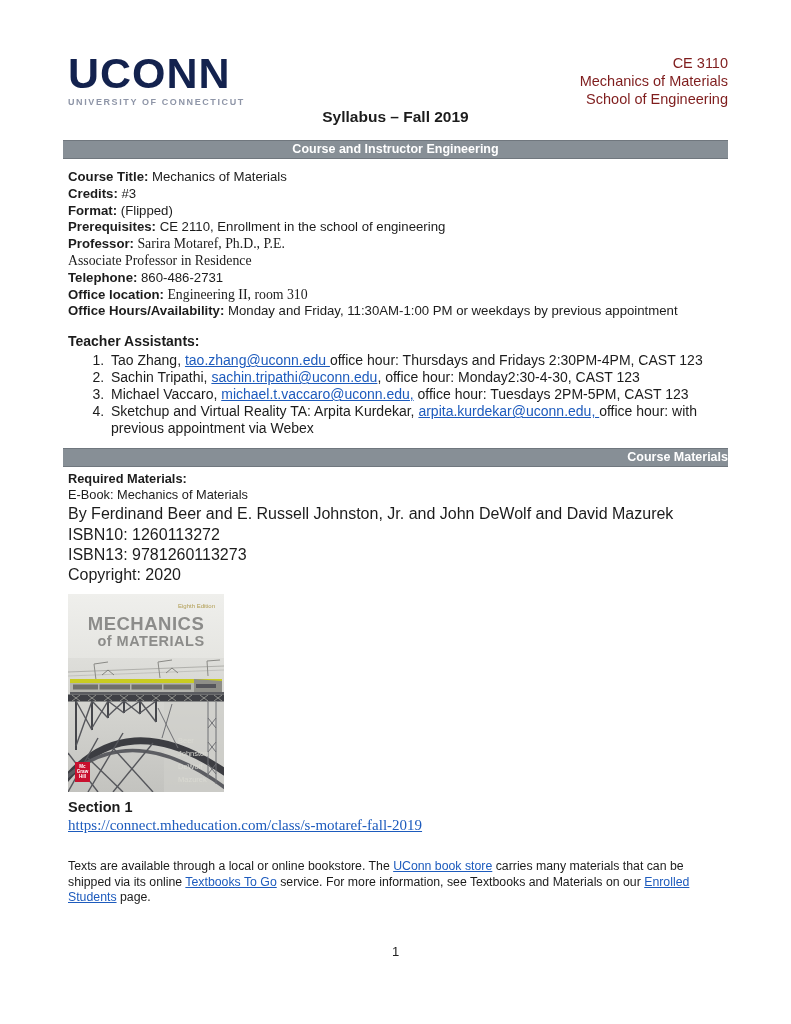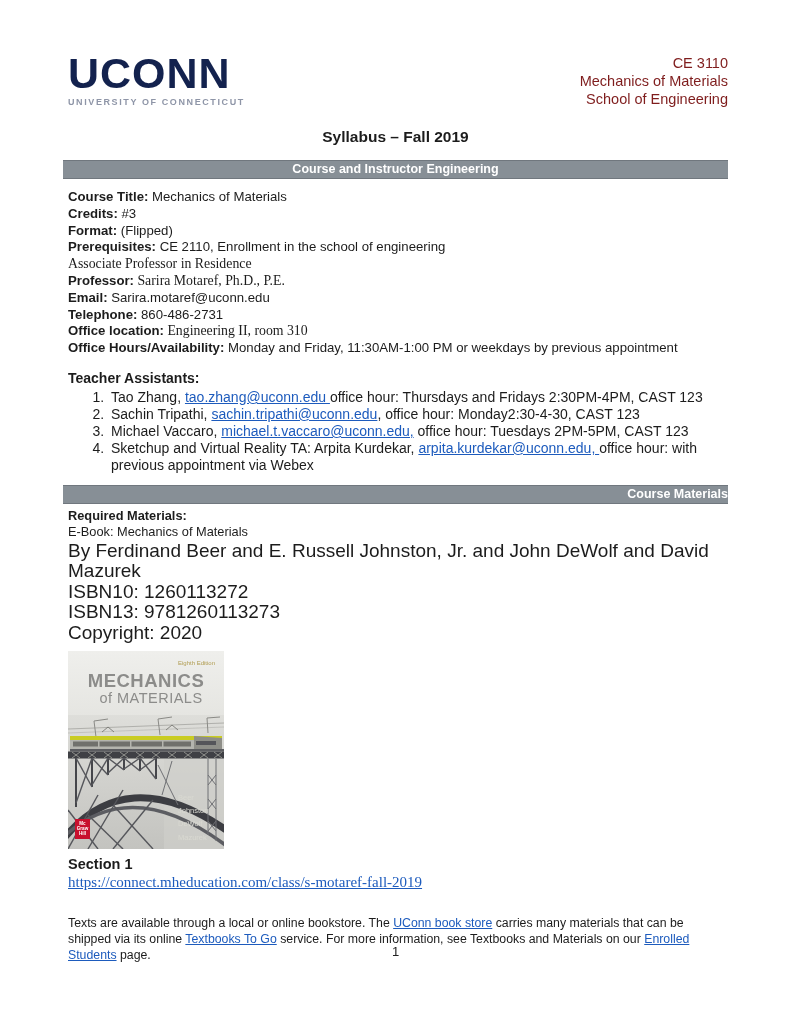--- a/index.html
+++ b/index.html
@@ -15,21 +15,21 @@
   .logo-wordmark {
     font-size:43px; font-weight:800; letter-spacing:1px; line-height:42px;
     color:#13224e; font-stretch:semi-condensed;
   }
   .logo-tagline {
     font-size:9px; font-weight:700; letter-spacing:1.6px; color:#8e95a7; margin-top:3px;
   }
   .header-right { text-align:right; font-size:14.5px; line-height:18px; color:#7f1d1d; padding-top:2px; }
 
   
-  .doc-title { text-align:center; font-weight:bold; font-size:15.5px; margin-top:20px; }
+  .doc-title { text-align:center; font-weight:bold; font-size:15.5px; }
 
   
   .banner {
     margin-top:14px; background:#878f96; border-top:1px solid #70777e; border-bottom:1px solid #70777e;
     color:#ffffff; font-weight:bold; font-size:12.5px; text-align:center; padding:1px 0 2px 0;
   }
   .banner2 { margin-top:11px;text-align:right; }
 
   
   .info-block { margin-top:10px; padding-left:5px; font-size:13.2px; line-height:16.8px; }
@@ -40,32 +40,32 @@
   .ta-heading { margin-top:13px; padding-left:5px; font-weight:bold; font-size:14px; }
   ol.ta-list { margin:3px 0 0 0; padding-left:45px; font-size:14px; line-height:17px; }
   ol.ta-list li { padding-left:3px; }
 
   a.link, .link { color:#1d5bbd; text-decoration:underline; cursor:pointer; }
 
   
   .materials { padding-left:5px; }
   .req-label { margin-top:4px; font-weight:bold; font-size:12.8px; line-height:15px; }
   .ebook { font-size:12.8px; line-height:15px; margin-top:1px; }
-  .big-line { font-size:19px; line-height:20.4px; }
+  .big-line { font-size:16px; line-height:20.4px; }
   .authors-line { margin-top:2px; }
 
   
   .book-cover {
     position:relative; margin-top:8px; margin-left:5px; width:156px; height:198px;
     background:linear-gradient(#efefec 0%, #e3e3df 40%, #d8d8d4 100%); overflow:hidden;
   }
   .cover-edition { position:absolute; top:9px; right:9px; font-size:6px; color:#b09c50; }
   .cover-title { position:absolute; top:20px; left:0; width:100%; text-align:center; color:#8c8c8a; }
   .cover-title .t1 { font-size:18.5px; font-weight:600; letter-spacing:0.5px; line-height:19px; }
-  .cover-title .t2 { font-size:14.5px; font-weight:400; letter-spacing:0.5px; line-height:16px; padding-left:10px; }
+  .cover-title .t2 { font-size:14.5px; font-weight:700; letter-spacing:0.5px; line-height:16px; padding-left:10px; }
   .cover-photo { position:absolute; left:0; bottom:0; width:156px; height:134px; }
   .cover-authors { position:absolute; left:110px; top:140px; font-size:7.5px; line-height:13.2px; color:#d9d9d2; }
   .mh-logo {
     position:absolute; left:7px; top:168px; width:15px; height:20px; background:#c8102e;
     color:#ffffff; font-size:4.6px; font-weight:bold; line-height:5.2px; padding-top:2px;
     text-align:center; box-sizing:border-box;
   }
 
   
   .course-section { padding-left:5px; }
@@ -100,23 +100,22 @@
 
     <div class="doc-title">Syllabus – Fall 2019</div>
 
     <div class="banner">Course and Instructor Engineering</div>
 
     <div class="info-block">
       <div><span class="b">Course Title:</span><span> Mechanics of Materials</span></div>
       <div><span class="b">Credits:</span><span> #3</span></div>
       <div><span class="b">Format:</span><span> (Flipped)</span></div>
       <div><span class="b">Prerequisites:</span><span> CE 2110, Enrollment in the school of engineering</span></div>
+      <div><span class="b">Professor:</span><span class="serif"> Sarira Motaref, Ph.D., P.E.</span></div>
       <div><span class="serif">Associate Professor in Residence</span></div>
-      <div><span class="b">Professor:</span><span class="serif"> Sarira Motaref, Ph.D., P.E.</span></div>
-      <div><span class="b">Email:</span><span> Sarira.motaref@uconn.edu</span></div>
       <div><span class="b">Telephone:</span><span> 860-486-2731</span></div>
       <div><span class="b">Office location:</span><span class="serif"> Engineering II, room 310</span></div>
       <div><span class="b">Office Hours/Availability:</span><span> Monday and Friday, 11:30AM-1:00 PM or weekdays by previous appointment</span></div>
     </div>
 
     <div class="ta-heading">Teacher Assistants:</div>
     <ol class="ta-list">
       <li><span>Tao Zhang, </span><a class="link">tao.zhang@uconn.edu </a><span>office hour: Thursdays and Fridays 2:30PM-4PM, CAST 123</span></li>
       <li><span>Sachin Tripathi, </span><a class="link">sachin.tripathi@uconn.edu</a><span>, office hour: Monday2:30-4-30, CAST 123</span></li>
       <li><span>Michael Vaccaro, </span><a class="link">michael.t.vaccaro@uconn.edu,</a><span> office hour: Tuesdays 2PM-5PM, CAST 123</span></li>

